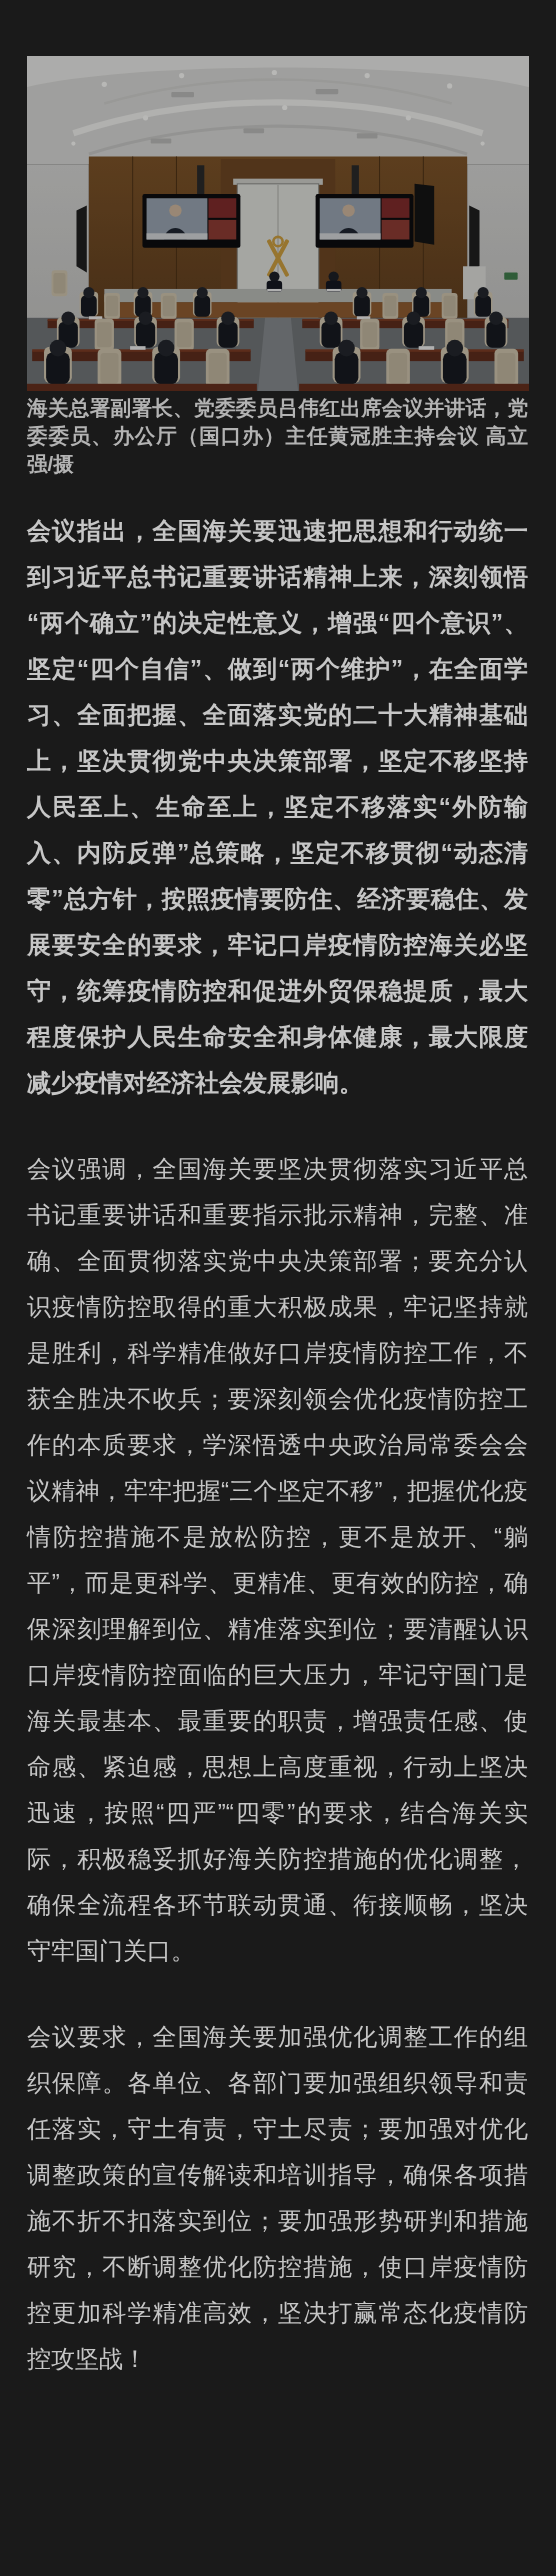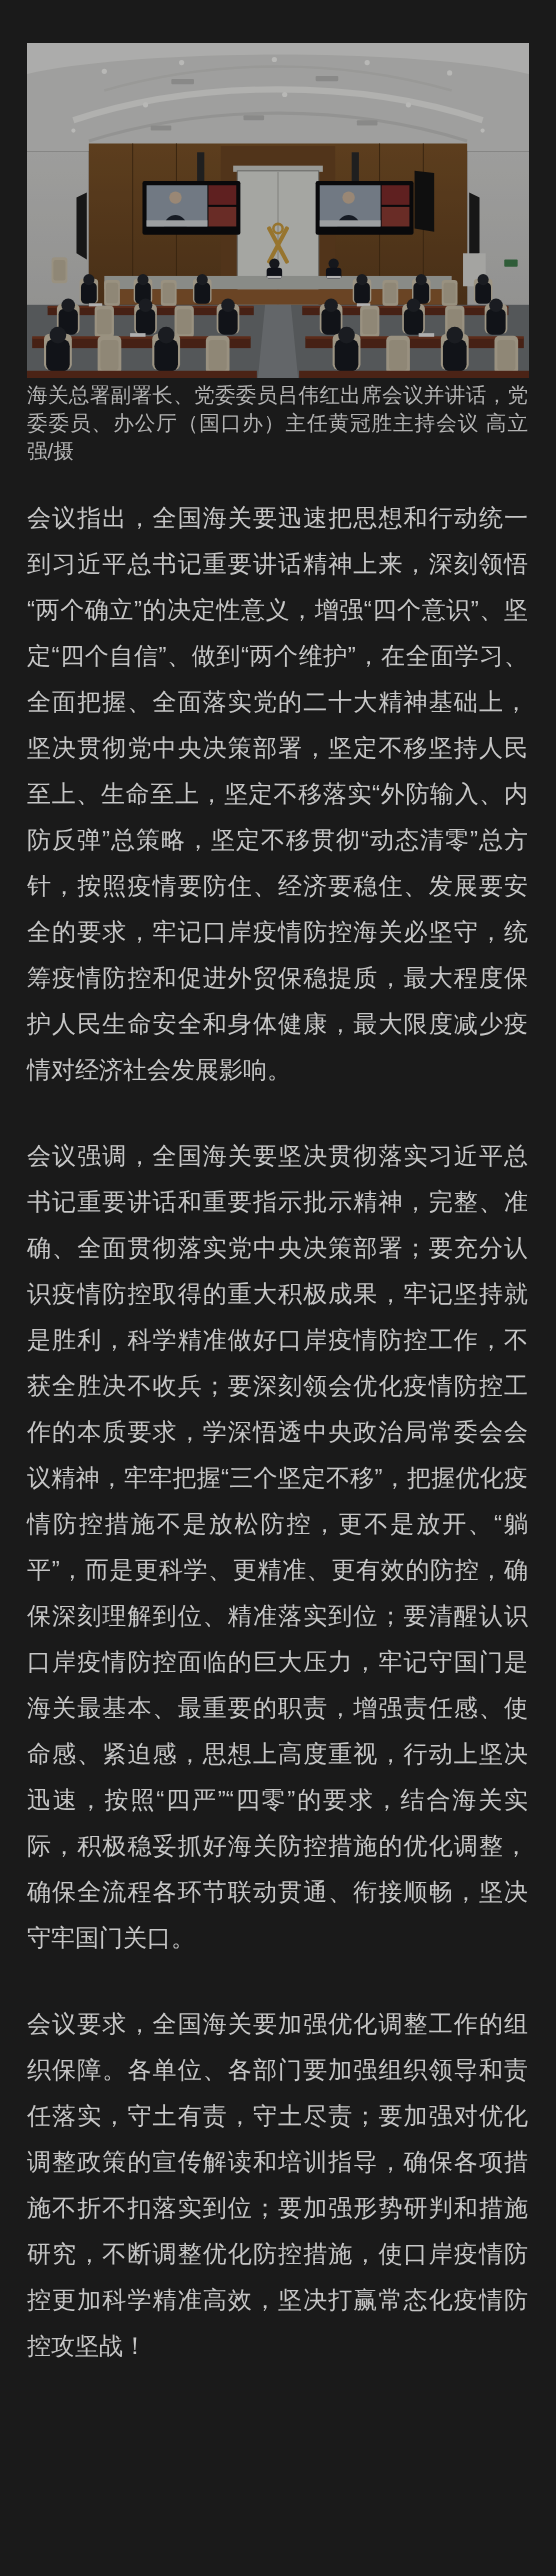--- a/index.html
+++ b/index.html
@@ -20,23 +20,24 @@
     padding:20.6px 28px 21.6px 27px;
   }
   .para{
     color:var(--body-text);
     font-size:24px;
     line-height:46px;
     text-align:justify;
     word-break:break-all;
   }
   .para + .para{margin-top:40px;}
-  .para.after-figure{margin-top:30px;}
+  .para.after-figure{margin-top:30px;font-weight:bold;}
   figure.photo-figure{
-    margin:22px 0 0 0;
+    margin:35px 0 0 0;
+    font-weight:bold;
   }
   .photo-frame{
     width:502px;
     height:335px;
     overflow:hidden;
     position:relative;
     background:#202020;
   }
   .photo-frame svg{display:block;width:502px;height:335px;}
   figcaption{

